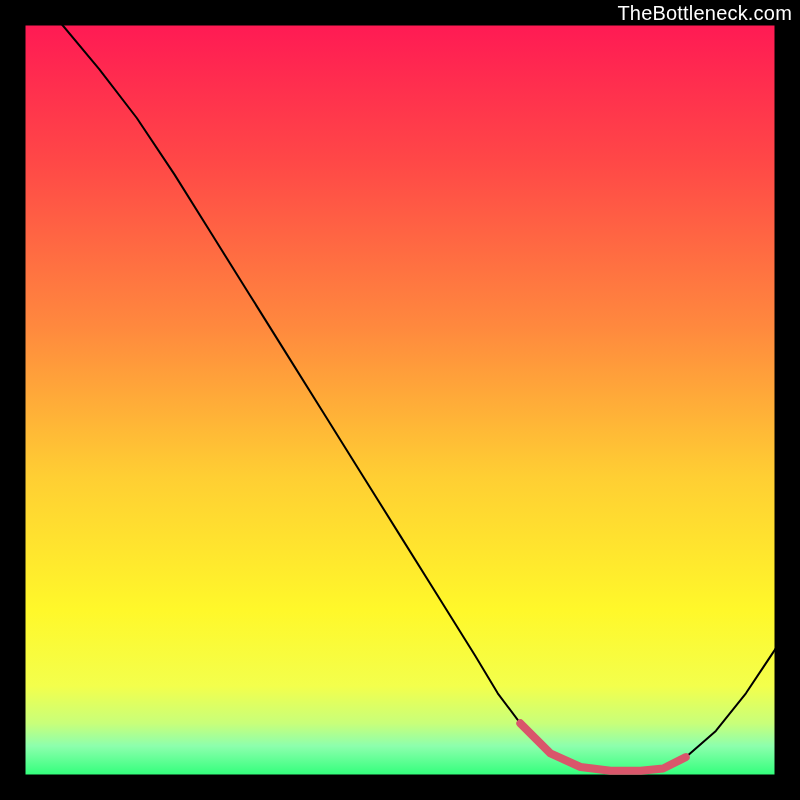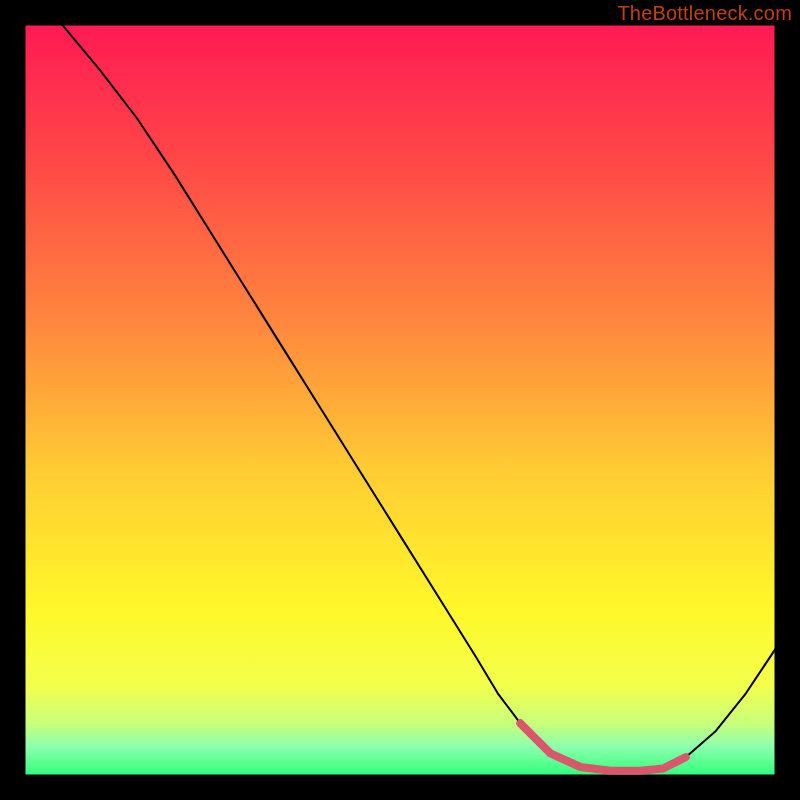--- a/index.html
+++ b/index.html
@@ -13,21 +13,21 @@
   .stage {
     position: relative;
     width: 800px;
     height: 800px;
     background: #000000;
   }
   .watermark {
     position: absolute;
     top: 2px;
     right: 8px;
-    color: #c2410c;
+    color: #ffffff;
     font-size: 20px;
     font-weight: 500;
     letter-spacing: 0.2px;
     z-index: 5;
     user-select: none;
   }
   svg.chart {
     position: absolute;
     left: 24px;
     top: 24px;

